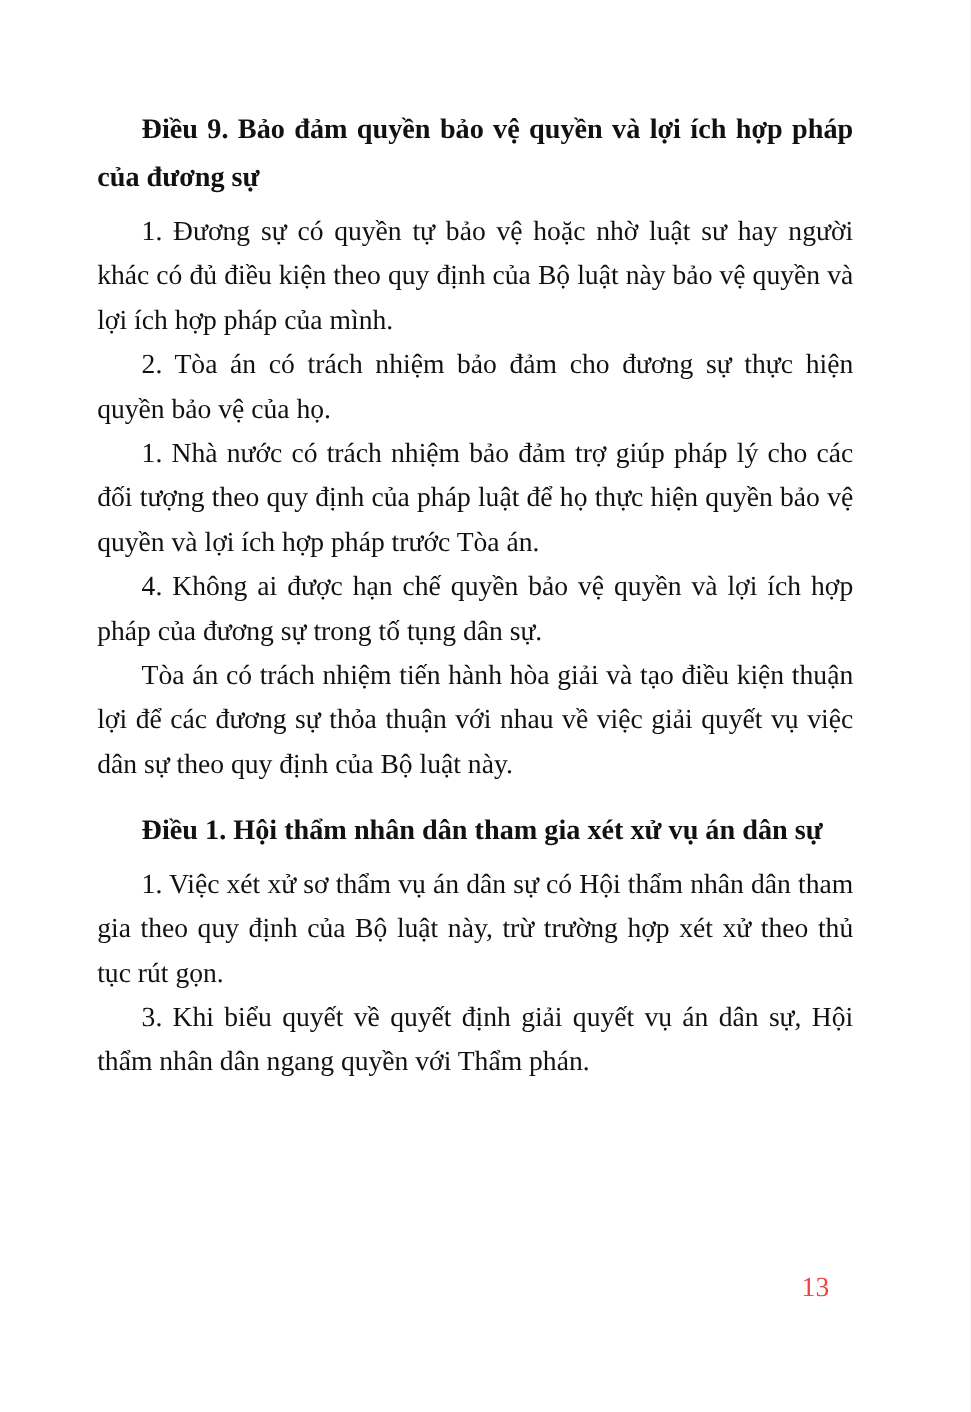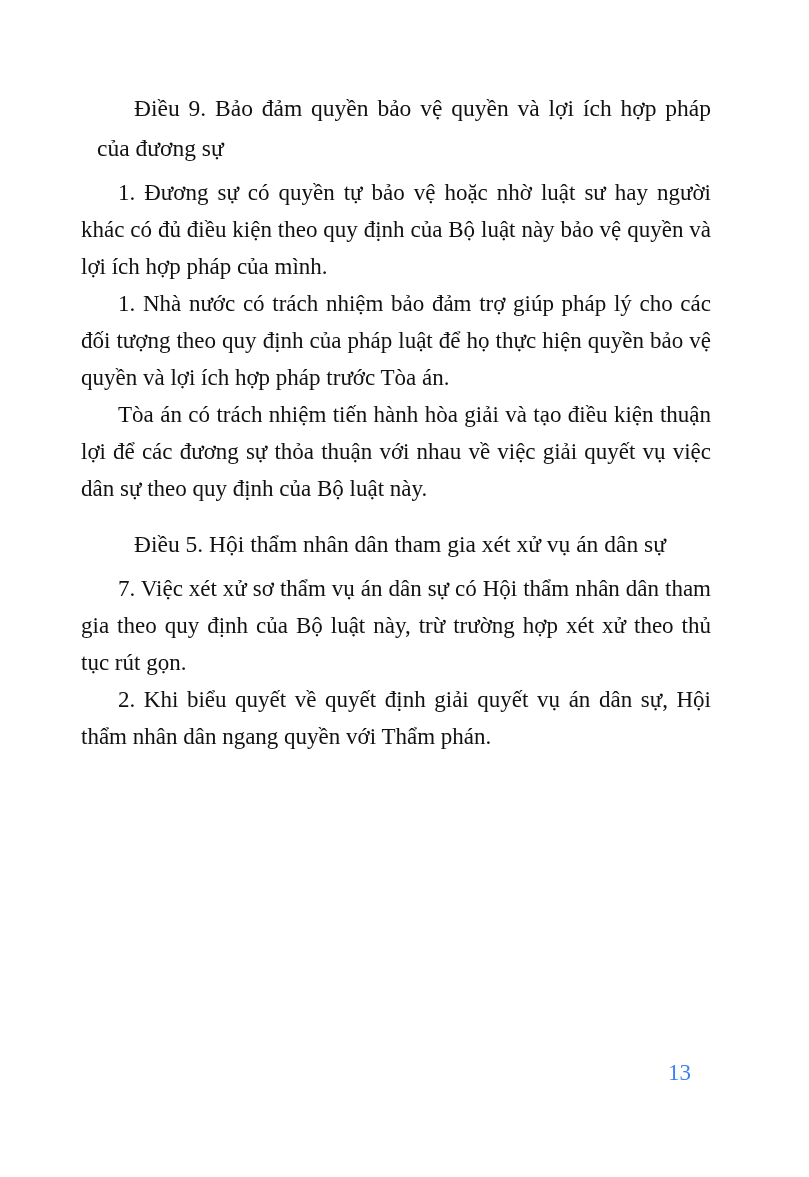--- a/index.html
+++ b/index.html
@@ -24,58 +24,60 @@
     width: 630px;
     font-size: 23px;
     line-height: 37px;
   }
   .para {
     margin: 0;
     text-align: justify;
     text-indent: 37px;
   }
   .heading {
-    margin: 17px 0 6px 16px;
-    font-weight: 400;
+    margin: 17px 0 6px 0;
+    font-weight: 700;
     text-align: justify;
     text-indent: 37px;
     font-size: 23.5px;
     line-height: 40px;
   }
   .heading.first {
     margin-top: 0;
   }
   .page-number {
     position: absolute;
     left: 668px;
     top: 1058px;
     font-size: 23px;
     line-height: 30px;
-    color: #3b82f6;
+    color: #ef4444;
   }
 </style>
 </head>
 <body>
 
 <div class="page">
   <div class="text-block">
 
     <h2 class="heading first">Điều 9. Bảo đảm quyền bảo vệ quyền và lợi ích hợp pháp của đương sự</h2>
 
     <p class="para">1. Đương sự có quyền tự bảo vệ hoặc nhờ luật sư hay người khác có đủ điều kiện theo quy định của Bộ luật này bảo vệ quyền và lợi ích hợp pháp của mình.</p>
 
+    <p class="para">2. Tòa án có trách nhiệm bảo đảm cho đương sự thực hiện quyền bảo vệ của họ.</p>
 
     <p class="para">1. Nhà nước có trách nhiệm bảo đảm trợ giúp pháp lý cho các đối tượng theo quy định của pháp luật để họ thực hiện quyền bảo vệ quyền và lợi ích hợp pháp trước Tòa án.</p>
 
+    <p class="para">4. Không ai được hạn chế quyền bảo vệ quyền và lợi ích hợp pháp của đương sự trong tố tụng dân sự.</p>
 
 
     <p class="para">Tòa án có trách nhiệm tiến hành hòa giải và tạo điều kiện thuận lợi để các đương sự thỏa thuận với nhau về việc giải quyết vụ việc dân sự theo quy định của Bộ luật này.</p>
 
-    <h2 class="heading">Điều 5. Hội thẩm nhân dân tham gia xét xử vụ án dân sự</h2>
+    <h2 class="heading">Điều 1. Hội thẩm nhân dân tham gia xét xử vụ án dân sự</h2>
 
-    <p class="para">7. Việc xét xử sơ thẩm vụ án dân sự có Hội thẩm nhân dân tham gia theo quy định của Bộ luật này, trừ trường hợp xét xử theo thủ tục rút gọn.</p>
+    <p class="para">1. Việc xét xử sơ thẩm vụ án dân sự có Hội thẩm nhân dân tham gia theo quy định của Bộ luật này, trừ trường hợp xét xử theo thủ tục rút gọn.</p>
 
-    <p class="para">2. Khi biểu quyết về quyết định giải quyết vụ án dân sự, Hội thẩm nhân dân ngang quyền với Thẩm phán.</p>
+    <p class="para">3. Khi biểu quyết về quyết định giải quyết vụ án dân sự, Hội thẩm nhân dân ngang quyền với Thẩm phán.</p>
 
   </div>
 
   <div class="page-number">13</div>
 </div>
 
 </body></html>

